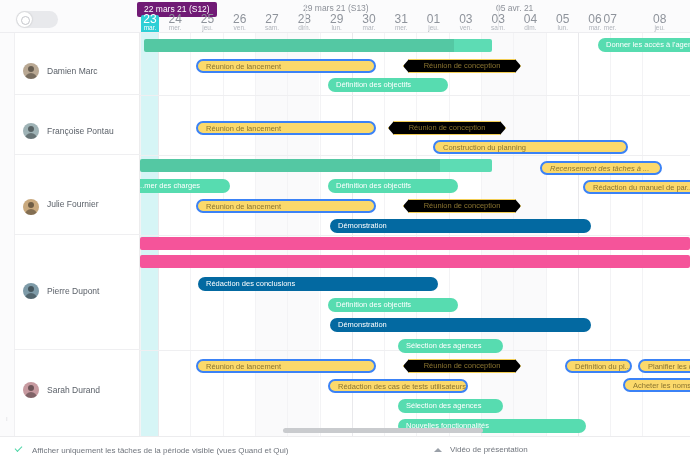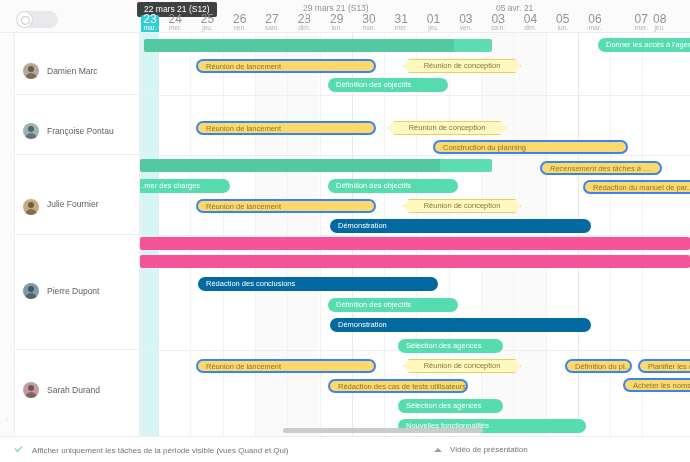--- a/index.html
+++ b/index.html
@@ -47,21 +47,21 @@
     position: absolute; left: 140px; top: 0;
     width: 550px; height: 32px;
     background: #fbfbfc;
   }
   .period-label {
     position: absolute; top: 3px;
     font-size: 8.5px; color: #8d9199;
     white-space: nowrap;
   }
   .period-label.active {
-    background: #404040;
+    background: #701a75;
     color: #ffffff;
     padding: 2px 7px 3px 7px;
     border-radius: 2px;
     top: 2px;
     font-size: 8.5px;
   }
   .day-cell {
     position: absolute; top: 15px;
     width: 38px; height: 17px;
     text-align: center;
@@ -188,21 +188,21 @@
   .groupbar .prog {
     position: absolute; left: 0; top: 0; height: 13px;
     background: rgba(0,0,0,0.09);
     border-radius: 2px 0 0 2px;
   }
 
   
   .hexbar {
     position: absolute;
     height: 14px;
-    background: #fef9c3;
+    background: #000000;
     border: 1px solid #f2cd53;
     color: #8a7430;
     font-size: 7.5px;
     line-height: 12px;
     text-align: center;
     white-space: nowrap;
     overflow: hidden;
     clip-path: polygon(6px 0, calc(100% - 6px) 0, 100% 50%, calc(100% - 6px) 100%, 6px 100%, 0 50%);
   }
 
@@ -331,21 +331,21 @@
         <span class="dname">dim.</span>
       </div>
       <div class="day-cell" style="left: 406.6px; width: 32.3px;">
         <span class="dnum">05</span>
         <span class="dname">lun.</span>
       </div>
       <div class="day-cell" style="left: 438.9px; width: 32.3px;">
         <span class="dnum">06</span>
         <span class="dname">mar.</span>
       </div>
-      <div class="day-cell" style="left: 485px; width: 32.3px;">
+      <div class="day-cell" style="left: 454px; width: 32.3px;">
         <span class="dnum">07</span>
         <span class="dname">mer.</span>
       </div>
       <div class="day-cell" style="left: 503.5px; width: 32.3px;">
         <span class="dnum">08</span>
         <span class="dname">jeu.</span>
       </div>
       <div class="week-sep" style="left: 165px;"></div>
       <div class="week-sep" style="left: 358px;"></div>
     </div>

